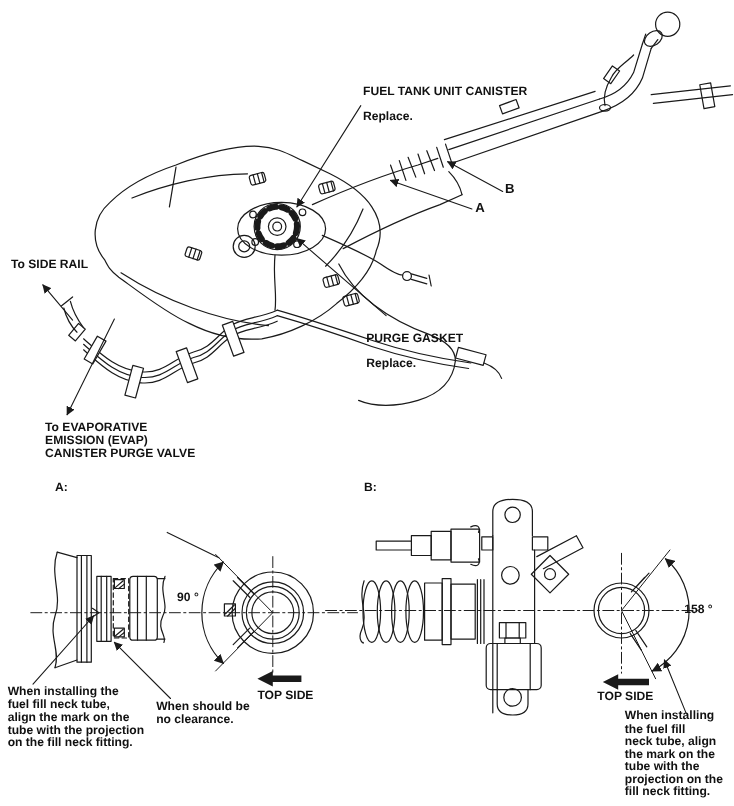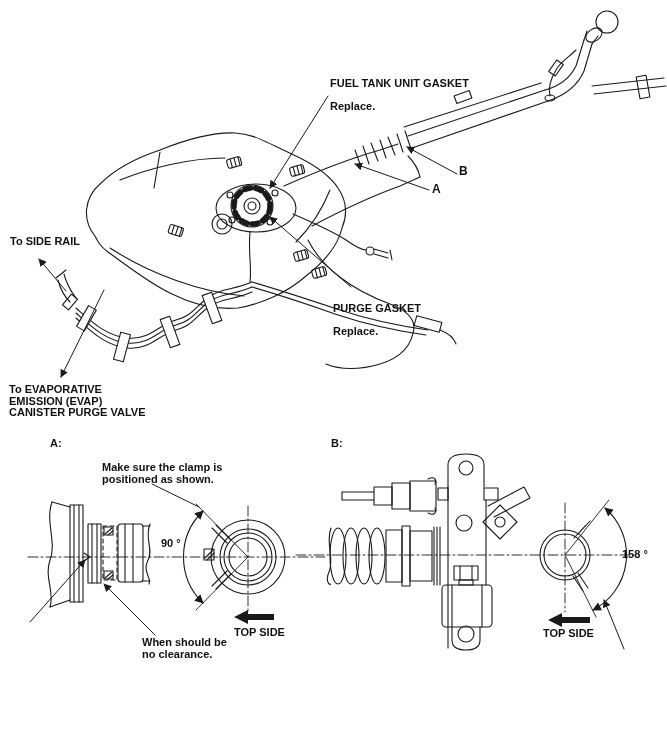--- a/index.html
+++ b/index.html
@@ -249,43 +249,53 @@
     <path d="M565,555 L609,500 M565,555 L596,617" stroke-width="0.9"></path>
     <path d="M605,508 A62,62 0 0 1 593,610" marker-start="url(#ah)" marker-end="url(#ah)"></path>
 
     <path d="M624,649 L604,600" marker-end="url(#ah)" stroke-width="1"></path>
 
     <polygon points="548,620 562,613 562,617 590,617 590,623 562,623 562,627" fill="#1a1a1a" stroke="none"></polygon>
   </g>
 </svg>
 
   <div class="t" style="left:330px;top:66px">
-    <div>FUEL TANK UNIT GASKET</div>
+    <div>FUEL TANK UNIT CANISTER</div>
     <div>Replace.</div>
   </div>
 
   <div class="t callout" style="left:432px;top:183px">A</div>
   <div class="t callout" style="left:459px;top:165px">B</div>
 
   <div class="t" style="left:10px;top:236px">To SIDE RAIL</div>
 
   <div class="t" style="left:333px;top:291px">
     <div>PURGE GASKET</div>
     <div>Replace.</div>
   </div>
 
-  <div class="t" style="left:9px;top:384px">To EVAPORATIVE
+  <div class="t" style="left:41px;top:384px">To EVAPORATIVE
 EMISSION (EVAP)
 CANISTER PURGE VALVE</div>
 
   <div class="t" style="left:50px;top:438px">A:</div>
-  <div class="t" style="left:102px;top:462px">Make sure the clamp is
-positioned as shown.</div>
   <div class="t" style="left:161px;top:538px">90 °</div>
   <div class="t" style="left:234px;top:627px">TOP SIDE</div>
+  <div class="t" style="left:7px;top:624px">When installing the
+fuel fill neck tube,
+align the mark on the
+tube with the projection
+on the fill neck fitting.</div>
   <div class="t" style="left:142px;top:637px">When should be
 no clearance.</div>
 
   <div class="t" style="left:331px;top:438px">B:</div>
   <div class="t" style="left:622px;top:549px">158 °</div>
   <div class="t" style="left:543px;top:628px">TOP SIDE</div>
+  <div class="t" style="left:568px;top:646px">When installing
+the fuel fill
+neck tube, align
+the mark on the
+tube with the
+projection on the
+fill neck fitting.</div>
 
 </div>
 
 </body></html>

